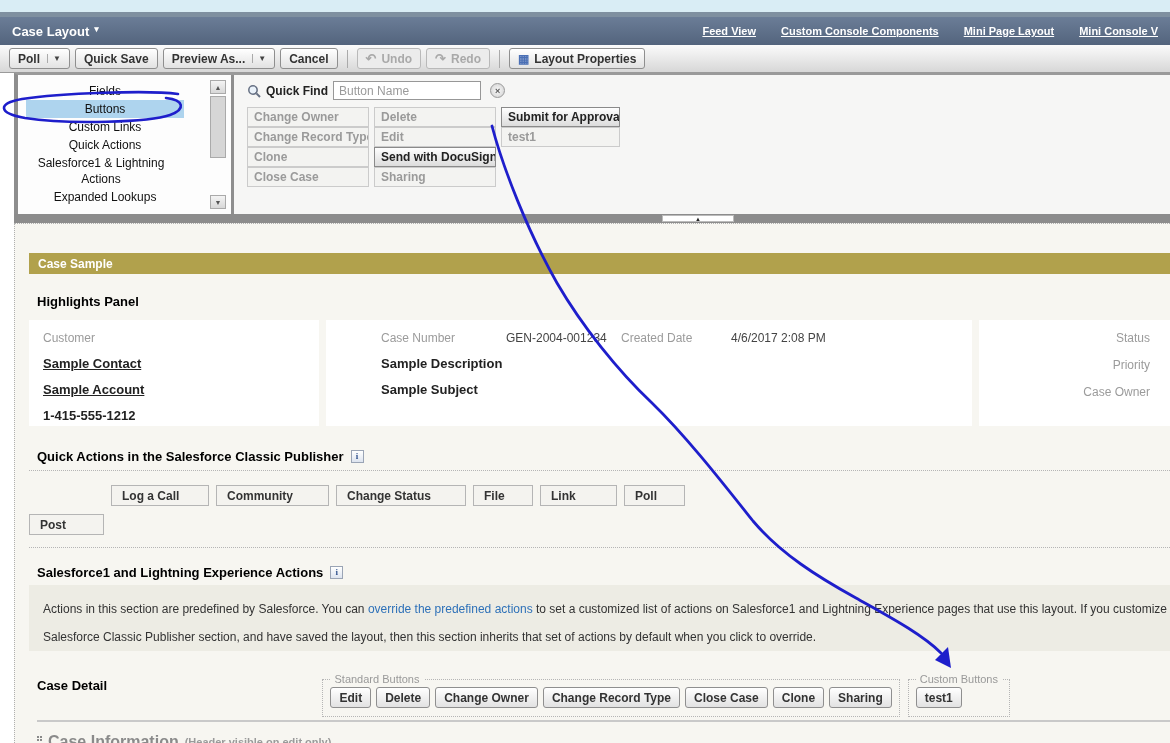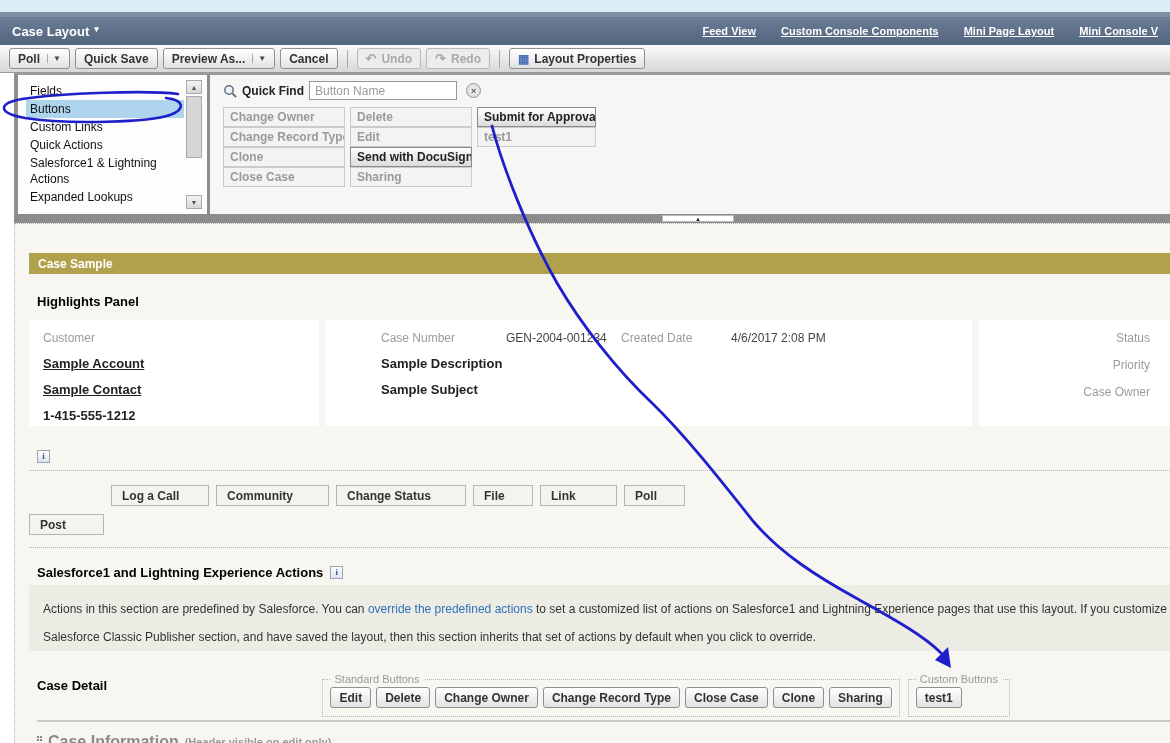--- a/index.html
+++ b/index.html
@@ -26,22 +26,22 @@
     font-weight:bold; font-size:12px; color:#333; cursor:pointer; white-space:nowrap; }
   .btn .caret { font-size:8px; color:#444; border-left:1px solid #aaa; padding-left:5px; margin-left:2px; }
   .btn.disabled { color:#a9a9a9; border-color:#b9b9b9; background:#ececec; cursor:default; }
   .btn .icon-curve { font-size:13px; line-height:1; color:#a9a9a9; }
   .icon-grid { color:#4a6fb5; font-size:12px; line-height:1; }
   .tb-sep { width:1px; height:18px; background:#aaa; margin:0 4px; }
 
   
   .editor { margin-left:14px; height:141px; display:flex;
     border-left:4px solid #8e8e8e; border-top:2px solid #9a9a9a; background:#f6f6f5; }
-  .sidebar { width:192px; background:#fdfdfd; border-right:3px solid #8e8e8e;
-    position:relative; padding:7px 0 12px 8px; }
+  .sidebar { width:216px; background:#fdfdfd; border-right:3px solid #8e8e8e;
+    position:relative; padding:7px 0 12px 8px;text-align:center; }
   .cat { font-size:12px; color:#111; padding:1px 4px; line-height:16px; width:158px; cursor:pointer; }
   .cat.selected { background:#aed4ee; }
   .cat.wrap { width:150px; }
   .sb-scroll { position:absolute; right:5px; top:5px; bottom:5px; width:16px; }
   .sb-arrow { width:16px; height:14px; background:linear-gradient(#f4f4f4,#d8d8d8); border:1px solid #aaa;
     display:flex; align-items:center; justify-content:center; font-size:7px; color:#555; cursor:pointer; }
   .sb-arrow.down { position:absolute; bottom:0; }
   .sb-thumb { position:absolute; top:16px; left:0; width:16px; height:62px;
     background:#d6d6d6; border:1px solid #aaa; cursor:grab; }
 
@@ -229,42 +229,43 @@
 
 <div class="canvas">
 
   <div class="section-bar">Case Sample</div>
 
   <div class="h-panel-title">Highlights Panel</div>
 
   <div class="cards">
     <div class="card card1">
       <div class="gray-label">Customer</div>
+      <div class="line"><a class="link-bold">Sample Contact</a></div>
       <div class="line"><a class="link-bold">Sample Account</a></div>
-      <div class="line"><a class="link-bold">Sample Contact</a></div>
       <div class="line"><span class="bold-val">1-415-555-1212</span></div>
     </div>
     <div class="card card2">
       <div class="cn-row">
         <span class="gray-label l1">Case Number</span>
         <span class="v1">GEN-2004-001234</span>
         <span class="gray-label l2">Created Date</span>
         <span class="v2">4/6/2017 2:08 PM</span>
       </div>
       <div class="line"><span class="bold-val">Sample Description</span></div>
       <div class="line"><span class="bold-val">Sample Subject</span></div>
     </div>
     <div class="card card3">
       <span class="gray-label">Status</span>
       <span class="gray-label">Priority</span>
       <span class="gray-label">Case Owner</span>
     </div>
   </div>
 
   <div class="qa-title-row">
+    <b>Quick Actions in the Salesforce Classic Publisher</b>
     <span class="info-icon">i</span>
   </div>
   <div class="qa-zone">
     <div class="qa-buttons">
       <div class="qa-btn w75">Post</div>
       <div class="qa-btn w98">Log a Call</div>
       <div class="qa-btn w113">Community</div>
       <div class="qa-btn w130">Change Status</div>
       <div class="qa-btn w60">File</div>
       <div class="qa-btn w77">Link</div>

